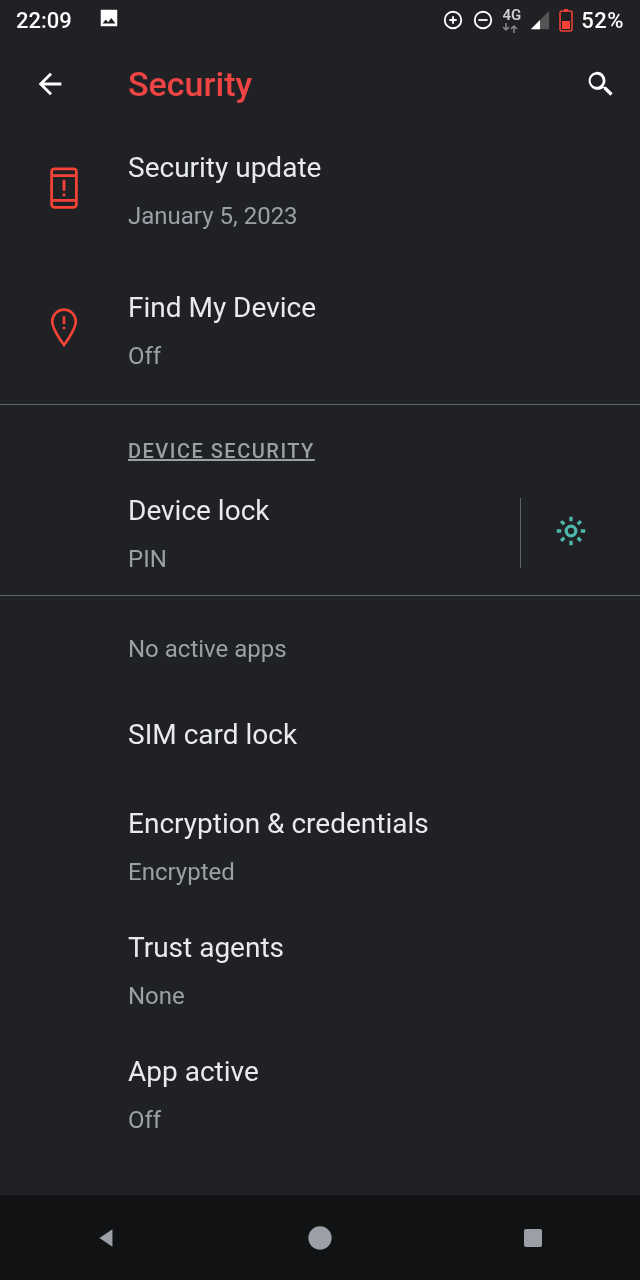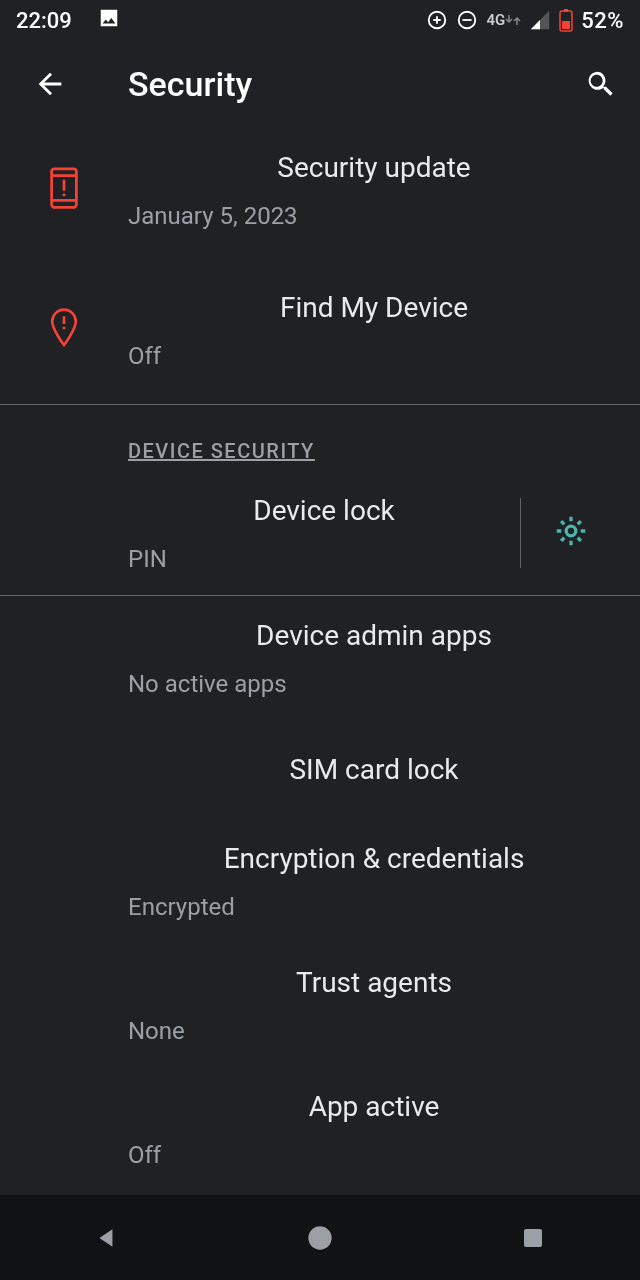--- a/index.html
+++ b/index.html
@@ -35,21 +35,21 @@
     padding: 0 20px 0 30px;
   }
   .back-btn {
     width: 40px; height: 40px;
     display:flex; align-items:center; justify-content:center;
   }
   .app-title {
     font-size: 34px;
     font-weight: 500;
     margin-left: 58px;
-    color: #ffffff;
+    color: #ef4444;
   }
   .search-btn {
     margin-left: auto;
     width: 40px; height: 40px;
     display:flex; align-items:center; justify-content:center;
   }
   
   .row {
     display: flex;
     align-items: center;
@@ -59,21 +59,20 @@
     width: 128px;
     display:flex;
     align-items:center;
     justify-content:center;
   }
   .row .texts { flex:1; }
   .row .title {
     font-size: 28px;
     color: #e8eaed;
     line-height: 1.25;
-    text-align: center;
   }
   .row .subtitle {
     font-size: 24px;
     color: #9aa0a6;
     margin-top: 17px;
   }
   .section-header {
     padding: 34px 0 8px 128px;
     font-size: 20px;
     letter-spacing: 1.5px;
@@ -125,21 +124,21 @@
           <circle cx="12" cy="12" r="9"></circle>
           <path d="M12 8v8M8 12h8" stroke-width="2"></path>
         </svg>
     </span>
     <span>
       <svg width="22" height="22" viewBox="0 0 24 24" fill="none" stroke="#fff" stroke-width="2">
           <circle cx="12" cy="12" r="9"></circle>
           <line x1="7" y1="12" x2="17" y2="12"></line>
         </svg>
     </span>
-    <span style="font-size:15px;line-height:1;font-weight:600;color:#ccc;display:flex;align-items:center">
+    <span style="font-size:15px;line-height:1;font-weight:600;color:#ccc;display:flex;flex-direction:column;align-items:flex-start">
       <span>4G</span>
       <svg width="16" height="10" viewBox="0 0 16 10">
           <path d="M4 0v7M1 4l3 3 3-3" stroke="#888" stroke-width="1.5" fill="none"></path>
           <path d="M12 10V3M9 6l3-3 3 3" stroke="#888" stroke-width="1.5" fill="none"></path>
         </svg>
     </span>
     <span>
       <svg width="22" height="22" viewBox="0 0 24 24">
           <path d="M2 22L22 2v20H2z" fill="#555"></path>
           <path d="M2 22L12 12v10H2z" fill="#fff"></path>
@@ -222,21 +221,20 @@
         </svg>
     </span>
   </div>
 </div>
 
 <div class="divider"></div>
 
 <div class="row">
   <div class="icon-slot"></div>
   <div class="texts">
-    <div class="title">Device admin apps</div>
     <div class="subtitle">No active apps</div>
   </div>
 </div>
 
 <div class="row" style="padding-top:32px;padding-bottom:32px">
   <div class="icon-slot"></div>
   <div class="texts">
     <div class="title">SIM card lock</div>
   </div>
 </div>

